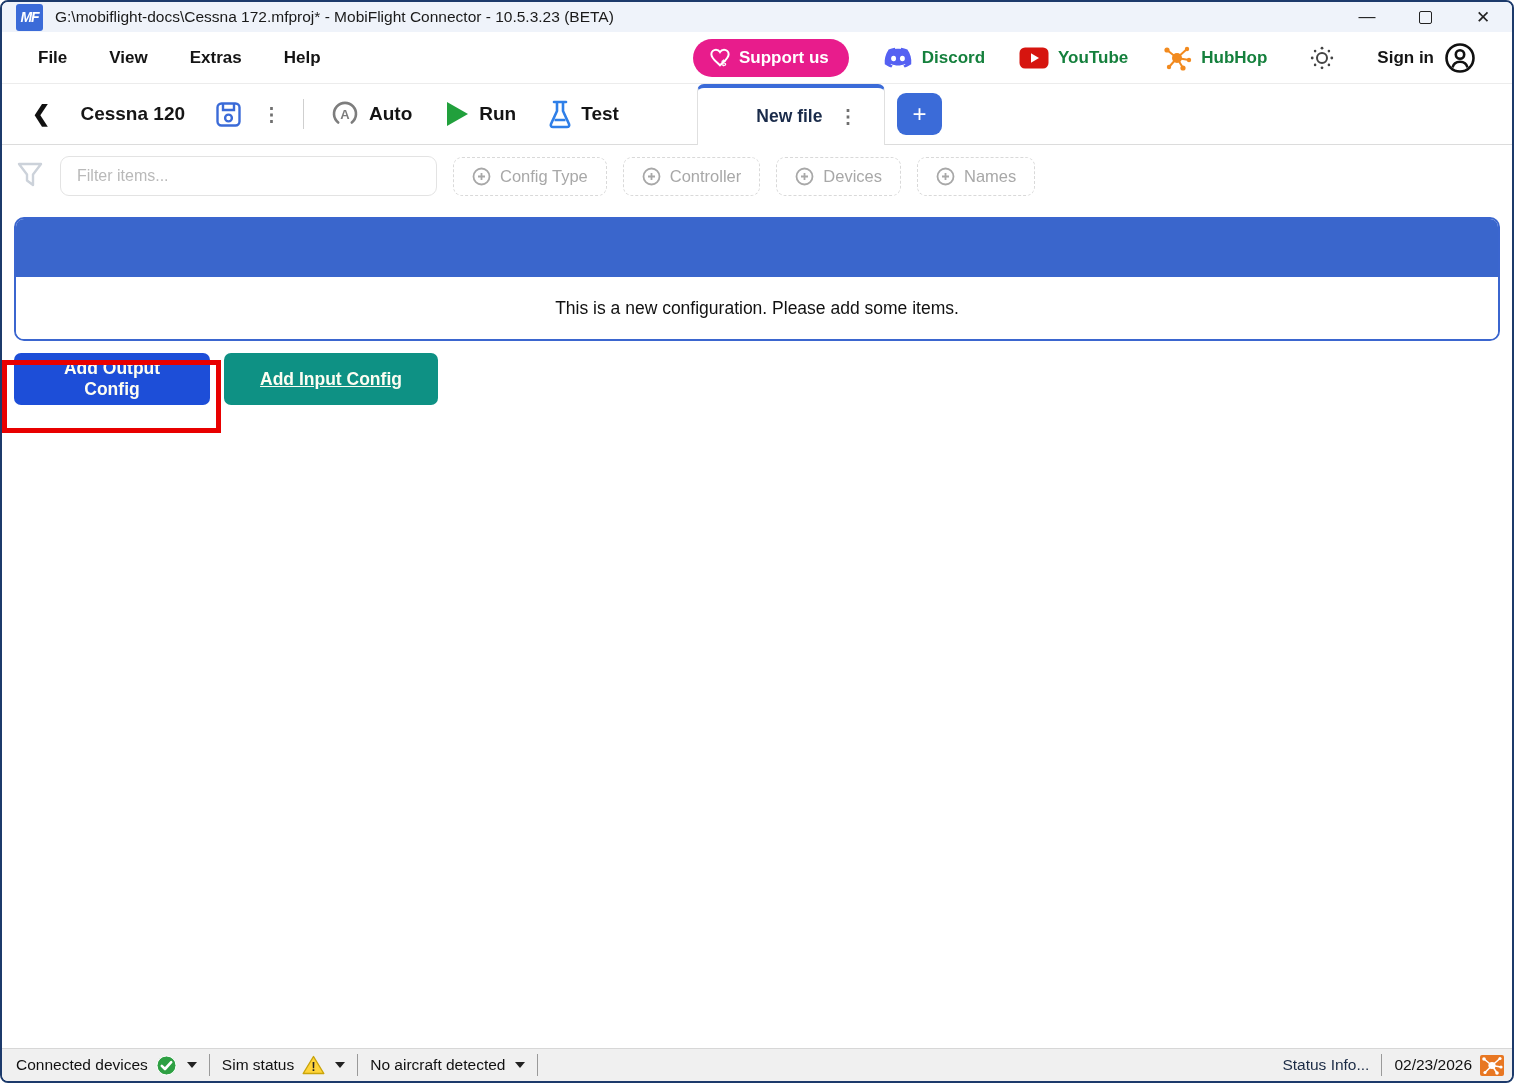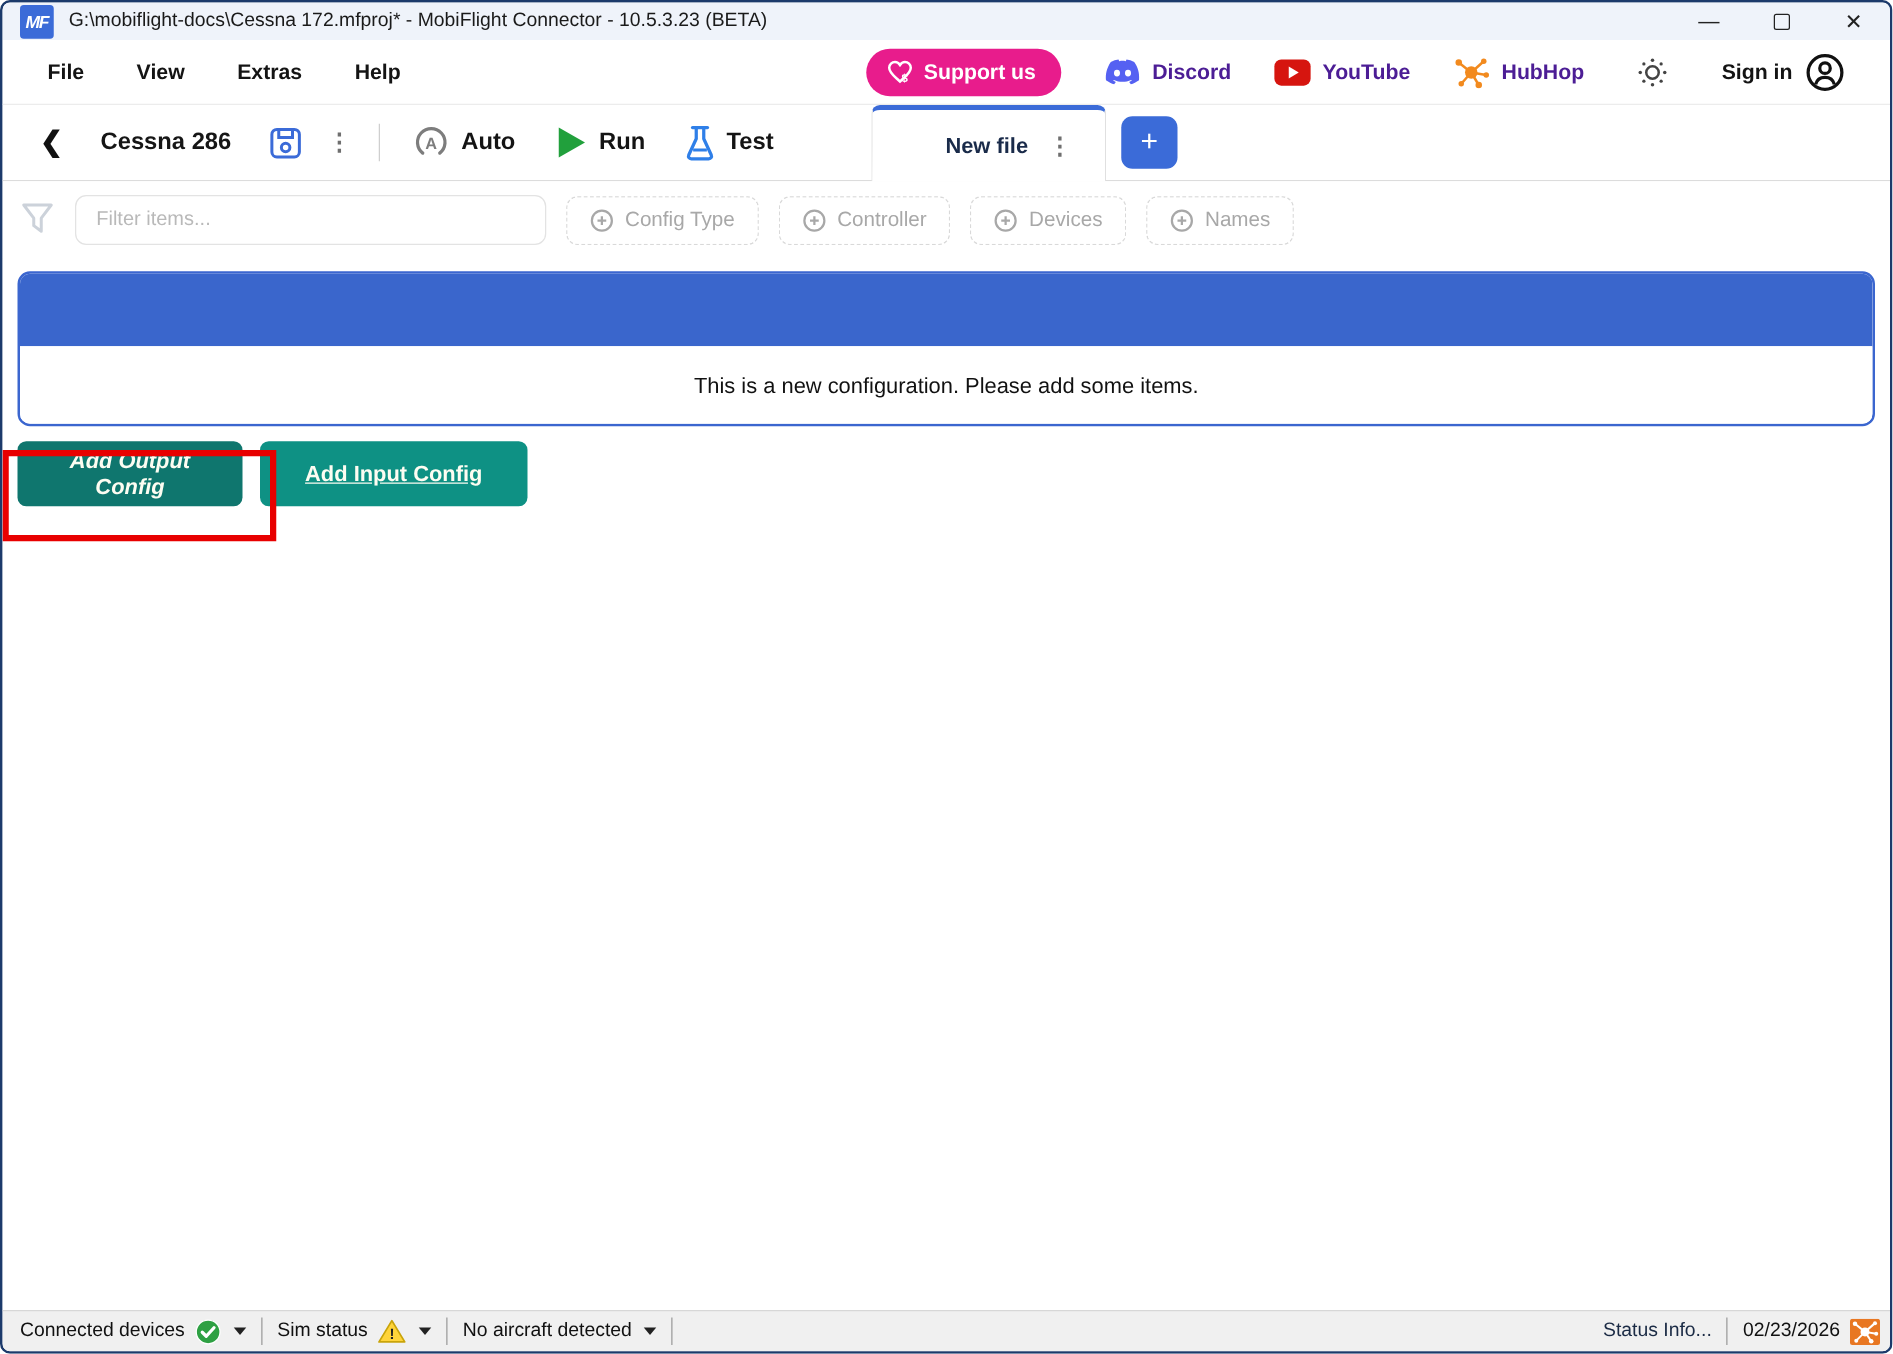--- a/index.html
+++ b/index.html
@@ -15,21 +15,21 @@
   .title-text { margin-left:12px; font-size:15.5px; color:#1a1a1a; }
   .win-controls { margin-left:auto; display:flex; height:100%; }
   .win-btn { width:58px; height:100%; display:flex; align-items:center; justify-content:center; font-size:17px; color:#222; }
   .max-glyph { width:13px; height:13px; border:1.6px solid #222; border-radius:2px; }
   
   .menubar { height:52px; background:#fff; border-bottom:1px solid #ececec; display:flex; align-items:center; padding:0 36px; flex:0 0 auto; }
   .menu-item { font-size:17px; font-weight:600; color:#141414; margin-right:42px; cursor:default; }
   .menu-right { margin-left:auto; display:flex; align-items:center; gap:34px; }
   .support-btn { background:#e81c8c; color:#fff; font-weight:bold; font-size:17px; border:none; border-radius:21px;
     padding:9px 20px 9px 16px; display:flex; align-items:center; gap:8px; cursor:pointer; }
-  .link-item { display:flex; align-items:center; gap:9px; font-size:17px; font-weight:600; color:#4c1d95; cursor:pointer; }
+  .link-item { display:flex; align-items:center; gap:9px; font-size:17px; font-weight:600; color:#15803d; cursor:pointer; }
   .signin { display:flex; align-items:center; gap:10px; font-size:17px; font-weight:600; color:#141414; cursor:pointer; }
   
   .toolbar { height:61px; background:#fff; border-bottom:1px solid #dcdcdc; display:flex; align-items:center; padding:0 0 0 20px; flex:0 0 auto; }
   .back-btn { font-size:22px; color:#111; font-weight:bold; padding:0 10px; cursor:pointer; }
   .project-name { font-size:19px; font-weight:bold; color:#161616; margin:0 22px 0 20px; }
   .icon-btn { display:flex; align-items:center; justify-content:center; padding:4px 8px; cursor:pointer; }
   .kebab { color:#6f6f6f; font-size:19px; letter-spacing:0; padding:0 12px; cursor:pointer; font-weight:bold; }
   .tb-sep { width:1px; height:30px; background:#cfcfcf; margin:0 10px; }
   .tb-action { display:flex; align-items:center; gap:9px; font-size:19px; font-weight:600; color:#141414; margin:0 16px; cursor:pointer; }
   .tab { align-self:stretch; margin-left:62px; margin-bottom:-1px; width:188px; background:#fff;
@@ -47,21 +47,21 @@
     padding:9px 18px; font-size:16.5px; color:#a8a8a8; font-weight:500; cursor:pointer; font-family:"Liberation Sans", sans-serif; }
   
   .content { flex:1 1 auto; position:relative; background:#fff; }
   .panel { margin:10px 12px 0; border:2px solid #3b66cf; border-radius:10px; overflow:hidden; }
   .panel-header { height:58px; background:#3a66cc; }
   .panel-body { height:62px; background:#fff; display:flex; align-items:center; justify-content:center; }
   .panel-msg { font-size:17.5px; color:#111; }
   .btn-row { margin:12px 12px 0; display:flex; gap:14px; }
   .cfg-btn { height:52px; border:none; border-radius:7px; color:#fdfdf2; font-weight:bold; font-size:17.5px;
     padding:0 26px; cursor:pointer; font-family:"Liberation Sans", sans-serif; }
-  .btn-output { background:#0f766e; width:180px;font-style:italic; }
+  .btn-output { background:#1d4ed8; width:196px; }
   .btn-input { background:#0e9184; width:214px;text-decoration:underline; }
   .red-annotation { position:absolute; left:0; top:153px; width:219px; height:73px; border:5px solid #e80000; pointer-events:none; }
   
   .statusbar { height:33px; background:#f0f0f0; border-top:1px solid #d7d7d7; display:flex; align-items:center;
     padding:0 8px 0 14px; flex:0 0 auto; font-size:15.5px; color:#111; }
   .sb-item { display:flex; align-items:center; gap:8px; cursor:pointer; }
   .sb-sep { width:1px; height:22px; background:#9a9a9a; margin:0 12px; }
   .caret { width:0; height:0; border-left:5px solid transparent; border-right:5px solid transparent; border-top:6px solid #222; margin-left:2px; }
   .sb-right { margin-left:auto; display:flex; align-items:center; }
   .sb-status-info { color:#1b2b45; }
@@ -163,21 +163,21 @@
               <circle cx="16" cy="12.5" r="4.2" fill="none" stroke="#111" stroke-width="2.6"></circle>
               <path d="M8.5 25.5 C9.5 21.5 12.4 19.8 16 19.8 C19.6 19.8 22.5 21.5 23.5 25.5" fill="none" stroke="#111" stroke-width="2.6"></path>
             </svg>
         </span>
       </div>
     </div>
   </div>
 
   <div class="toolbar">
     <span class="back-btn">❮</span>
-    <span class="project-name">Cessna 286</span>
+    <span class="project-name">Cessna 120</span>
     <span class="icon-btn">
       <svg width="27" height="27" viewBox="0 0 27 27">
           <rect x="2.5" y="2.5" width="22" height="22" rx="4" fill="none" stroke="#3b6bd8" stroke-width="2.4"></rect>
           <path d="M8 2.5 V9 H19 V2.5" fill="none" stroke="#3b6bd8" stroke-width="2.4"></path>
           <circle cx="13.5" cy="17" r="3.4" fill="none" stroke="#3b6bd8" stroke-width="2.4"></circle>
         </svg>
     </span>
     <span class="kebab">⋮</span>
     <span class="tb-sep"></span>
     <span class="tb-action">

